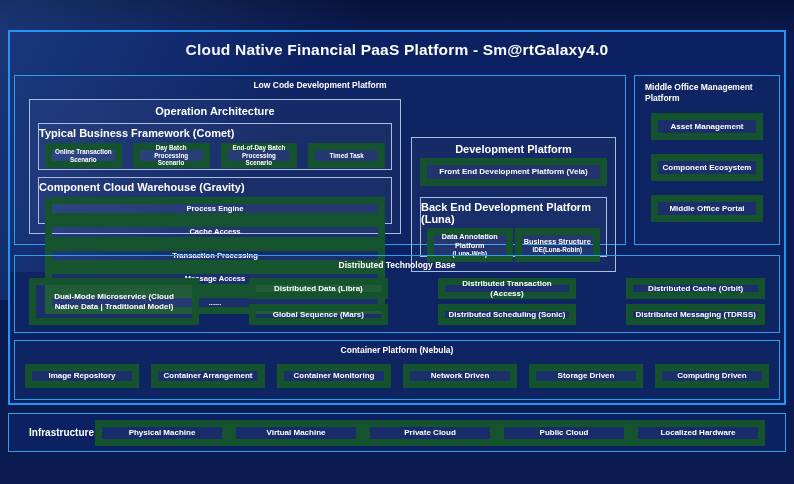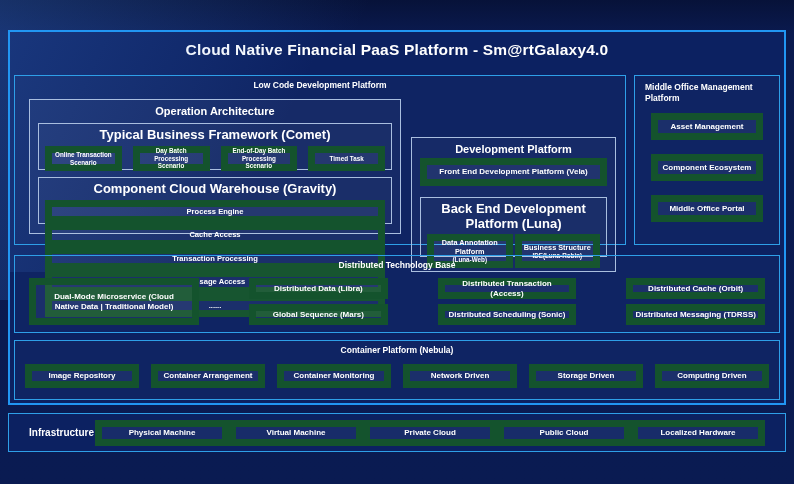--- a/index.html
+++ b/index.html
@@ -40,21 +40,21 @@
   .sec-container  { left:14px; top:340px; width:766px; height:60px; }
   .sec-infra      { left:8px;  top:413px; width:778px; height:39px; background:#0c2161; }
 
   
   .bigbox { position:absolute; border:1px solid #a9bedf; background:rgba(255,255,255,0.03); }
   .op-arch { left:14px; top:13px; width:372px; height:135px;margin-top:10px; }
   .dev-plat{ left:396px; top:25px; width:205px; height:135px;margin-top:36px; }
   .big-title { text-align:center; font-size:11px; padding-top:5px; }
 
   .midbox { border:1px solid #a9bedf; background:rgba(255,255,255,0.02); }
-  .mid-label { text-align:center; font-size:13px; padding-top:3px; }
+  .mid-label { text-align:left; font-size:11px; padding-top:3px; }
 
   .leaf {
     border:7px solid #14532d; background:rgba(255,255,255,0.05);
     display:flex; flex-direction:column; align-items:center; justify-content:center;
     text-align:center; line-height:1.25;
   }
 
   .tbf { margin:6px 8px 0; height:47px; }
   .tbf-row { display:flex; gap:11px; padding:4px 6px 0; }
   .tbf-row .leaf { flex:1; height:25px; font-size:6.3px; padding:0 2px; }

